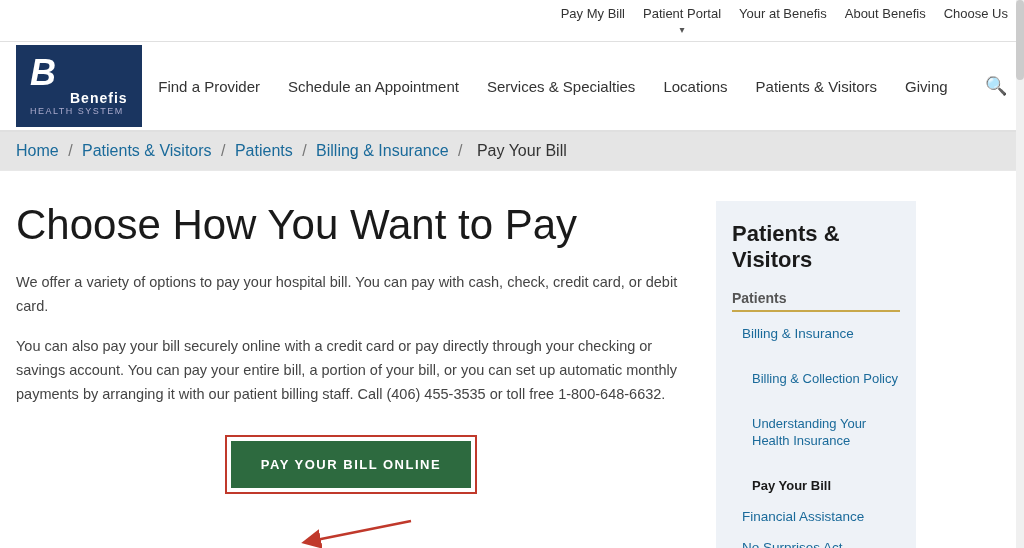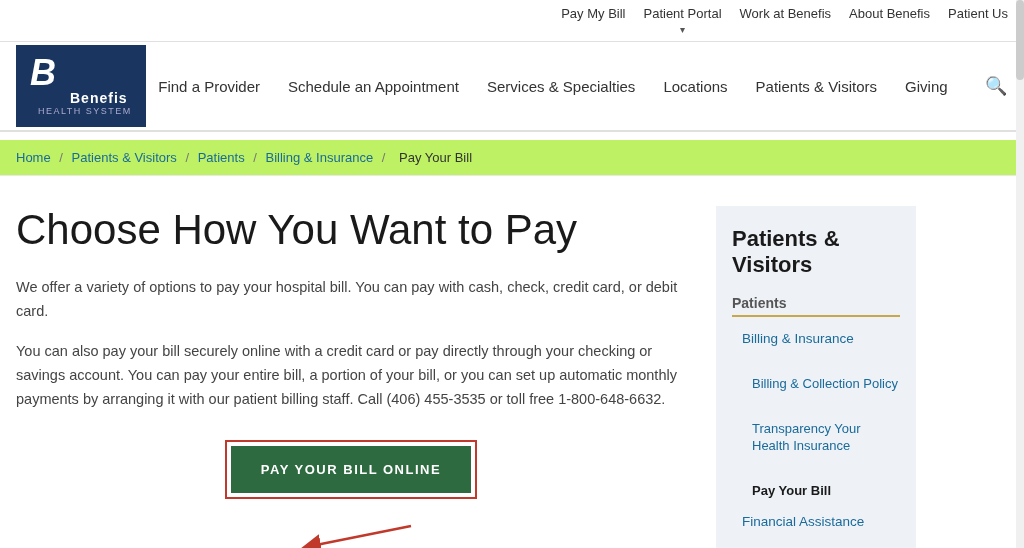--- a/index.html
+++ b/index.html
@@ -55,21 +55,20 @@
       font-size: 14px;
       font-weight: bold;
       letter-spacing: 1px;
       padding-left: 40px;
     }
     .logo-sub {
       font-size: 9px;
       letter-spacing: 1.5px;
       margin-top: 1px;
       color: #aac;
-      margin-left: 8px;
     }
     .nav-links {
       display: flex;
       align-items: center;
       gap: 28px;
     }
     .nav-links a {
       color: #333;
       text-decoration: none;
       font-size: 15px;
@@ -79,25 +78,24 @@
     .search-icon-wrap {
       margin-left: 10px;
       cursor: pointer;
       font-size: 18px;
       color: #555;
     }
 
     
     .breadcrumb {
       padding: 10px 16px;
-      font-size: 13px;
+      font-size: 16px;
       color: #555;
       border-bottom: 1px solid #e8e8e8;
-      background: #bef264;
-      margin-top: 8px;
+      background: #e5e5e5;
     }
     .breadcrumb a { color: #1a6a9a; text-decoration: none; }
     .breadcrumb span { color: #777; margin: 0 5px; }
     .breadcrumb .current { color: #333; }
 
     
     .content-area {
       display: flex;
       padding: 30px 16px 30px 16px;
       gap: 30px;
@@ -228,23 +226,23 @@
 <body>
 
 <div class="page-wrap">
 
   <div class="top-bar">
     <a>Pay My Bill</a>
     <div class="patient-portal-wrap">
       <a>Patient Portal</a>
       <span class="dropdown-arrow">▾</span>
     </div>
-    <a>Work at Benefis</a>
+    <a>Your at Benefis</a>
     <a>About Benefis</a>
-    <a>Patient Us</a>
+    <a>Choose Us</a>
   </div>
 
   <nav class="main-nav">
     <div class="logo-wrap">
       <div class="logo-box">
         <span class="logo-b">B</span>
         <span class="logo-benefis">Benefis</span>
         <span class="logo-sub">HEALTH SYSTEM</span>
       </div>
     </div>
@@ -295,21 +293,21 @@
         </div>
       </div>
     </div>
 
     <aside class="sidebar">
       <div class="sidebar-heading">Patients &amp; Visitors</div>
       <div class="sidebar-section-label">Patients</div>
 
       <a class="sidebar-item">Billing &amp; Insurance</a>
       <a class="sidebar-sub-item">Billing &amp; Collection Policy</a>
-      <a class="sidebar-sub-item">Transparency Your Health Insurance</a>
+      <a class="sidebar-sub-item">Understanding Your Health Insurance</a>
       <a class="sidebar-sub-item active">Pay Your Bill</a>
       <a class="sidebar-item">Financial Assistance</a>
       <a class="sidebar-item">No Surprises Act</a>
       <a class="sidebar-item">Price Transparency</a>
     </aside>
   </div>
 
   <div class="scrollbar-track">
     <div class="scrollbar-thumb"></div>
   </div>

